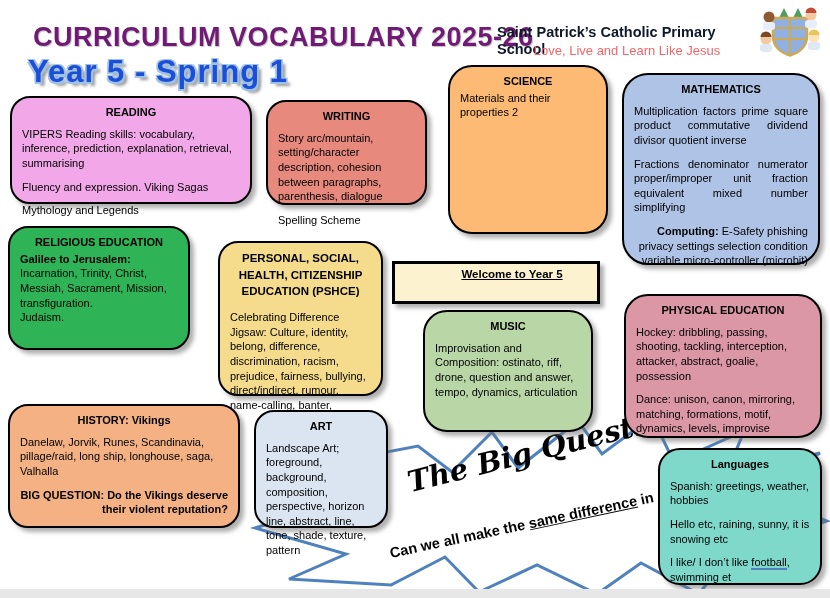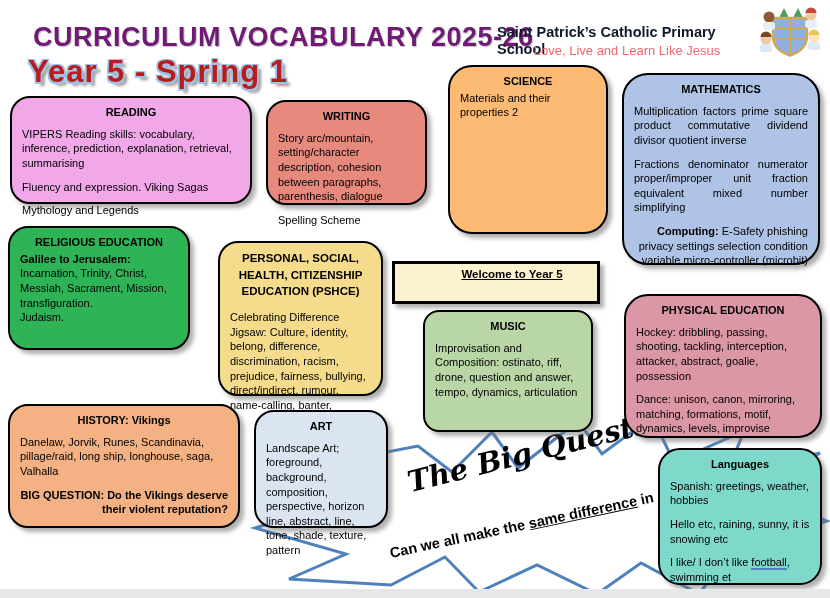--- a/index.html
+++ b/index.html
@@ -6,21 +6,21 @@
   #poster{
     position:relative;width:830px;height:598px;overflow:hidden;background:#ffffff;
     font-family:"Liberation Sans",sans-serif;color:#000;
   }
   
   #main-title{
     position:absolute;left:33px;top:22px;font-size:27px;font-weight:bold;color:#701a75;
     letter-spacing:.5px;text-shadow:1px 1px 1px rgba(0,0,0,.25);z-index:6;white-space:nowrap;
   }
   #sub-title{
-    position:absolute;left:28px;top:54px;font-size:31px;font-weight:800;color:#b91c1c;
+    position:absolute;left:28px;top:54px;font-size:31px;font-weight:800;color:#1d4ed8;
     letter-spacing:1px;z-index:6;white-space:nowrap;
     text-shadow:-1.5px -1.5px 0 #9dc3e6,1.5px -1.5px 0 #9dc3e6,-1.5px 1.5px 0 #9dc3e6,
                 1.5px 1.5px 0 #9dc3e6,4px 4px 3px rgba(70,70,70,.55);
   }
   #school-name{
     position:absolute;left:497px;top:24px;width:260px;text-align:left;font-size:14.5px;
     font-weight:bold;color:#0f172a;z-index:6;line-height:1.2;
   }
   #school-motto{
     position:absolute;left:497px;top:43px;width:260px;text-align:center;font-size:13px;
@@ -40,21 +40,21 @@
   p.center{text-align:right;}
   p.boldp{font-weight:bold;}
   .tight .box-title{margin-bottom:2px;}
   
   #box-reading   {left:10px;  top:96px;  width:242px; height:108px;}
   #box-writing   {left:266px; top:100px; width:161px; height:105px;}
   #box-science   {left:448px; top:65px;  width:160px; height:169px; border-radius:24px;}
   #box-math      {left:622px; top:73px;  width:198px; height:192px; border-radius:26px;}
   #box-re        {left:8px;   top:226px; width:182px; height:124px;}
   #box-pshce     {left:218px; top:241px; width:165px; height:155px;}
-  #box-music     {left:423px; top:310px; width:170px; height:122px; border-radius:16px;}
+  #box-music     {left:423px; top:310px; width:170px; height:122px; border-radius:24px;}
   #box-pe        {left:624px; top:294px; width:198px; height:144px; border-radius:24px;}
   #box-history   {left:8px;   top:404px; width:232px; height:124px;}
   #box-art       {left:254px; top:410px; width:134px; height:118px;}
   #box-languages {left:658px; top:448px; width:164px; height:137px; border-radius:22px;}
   
   #welcome-banner{
     position:absolute;left:392px;top:261px;width:208px;height:43px;border:3px solid #000;
     box-sizing:border-box;z-index:3;box-shadow:4px 4px 4px rgba(110,110,110,.55);
     text-align:center;padding-top:4px;font-size:11.5px;font-weight:bold;
   }

